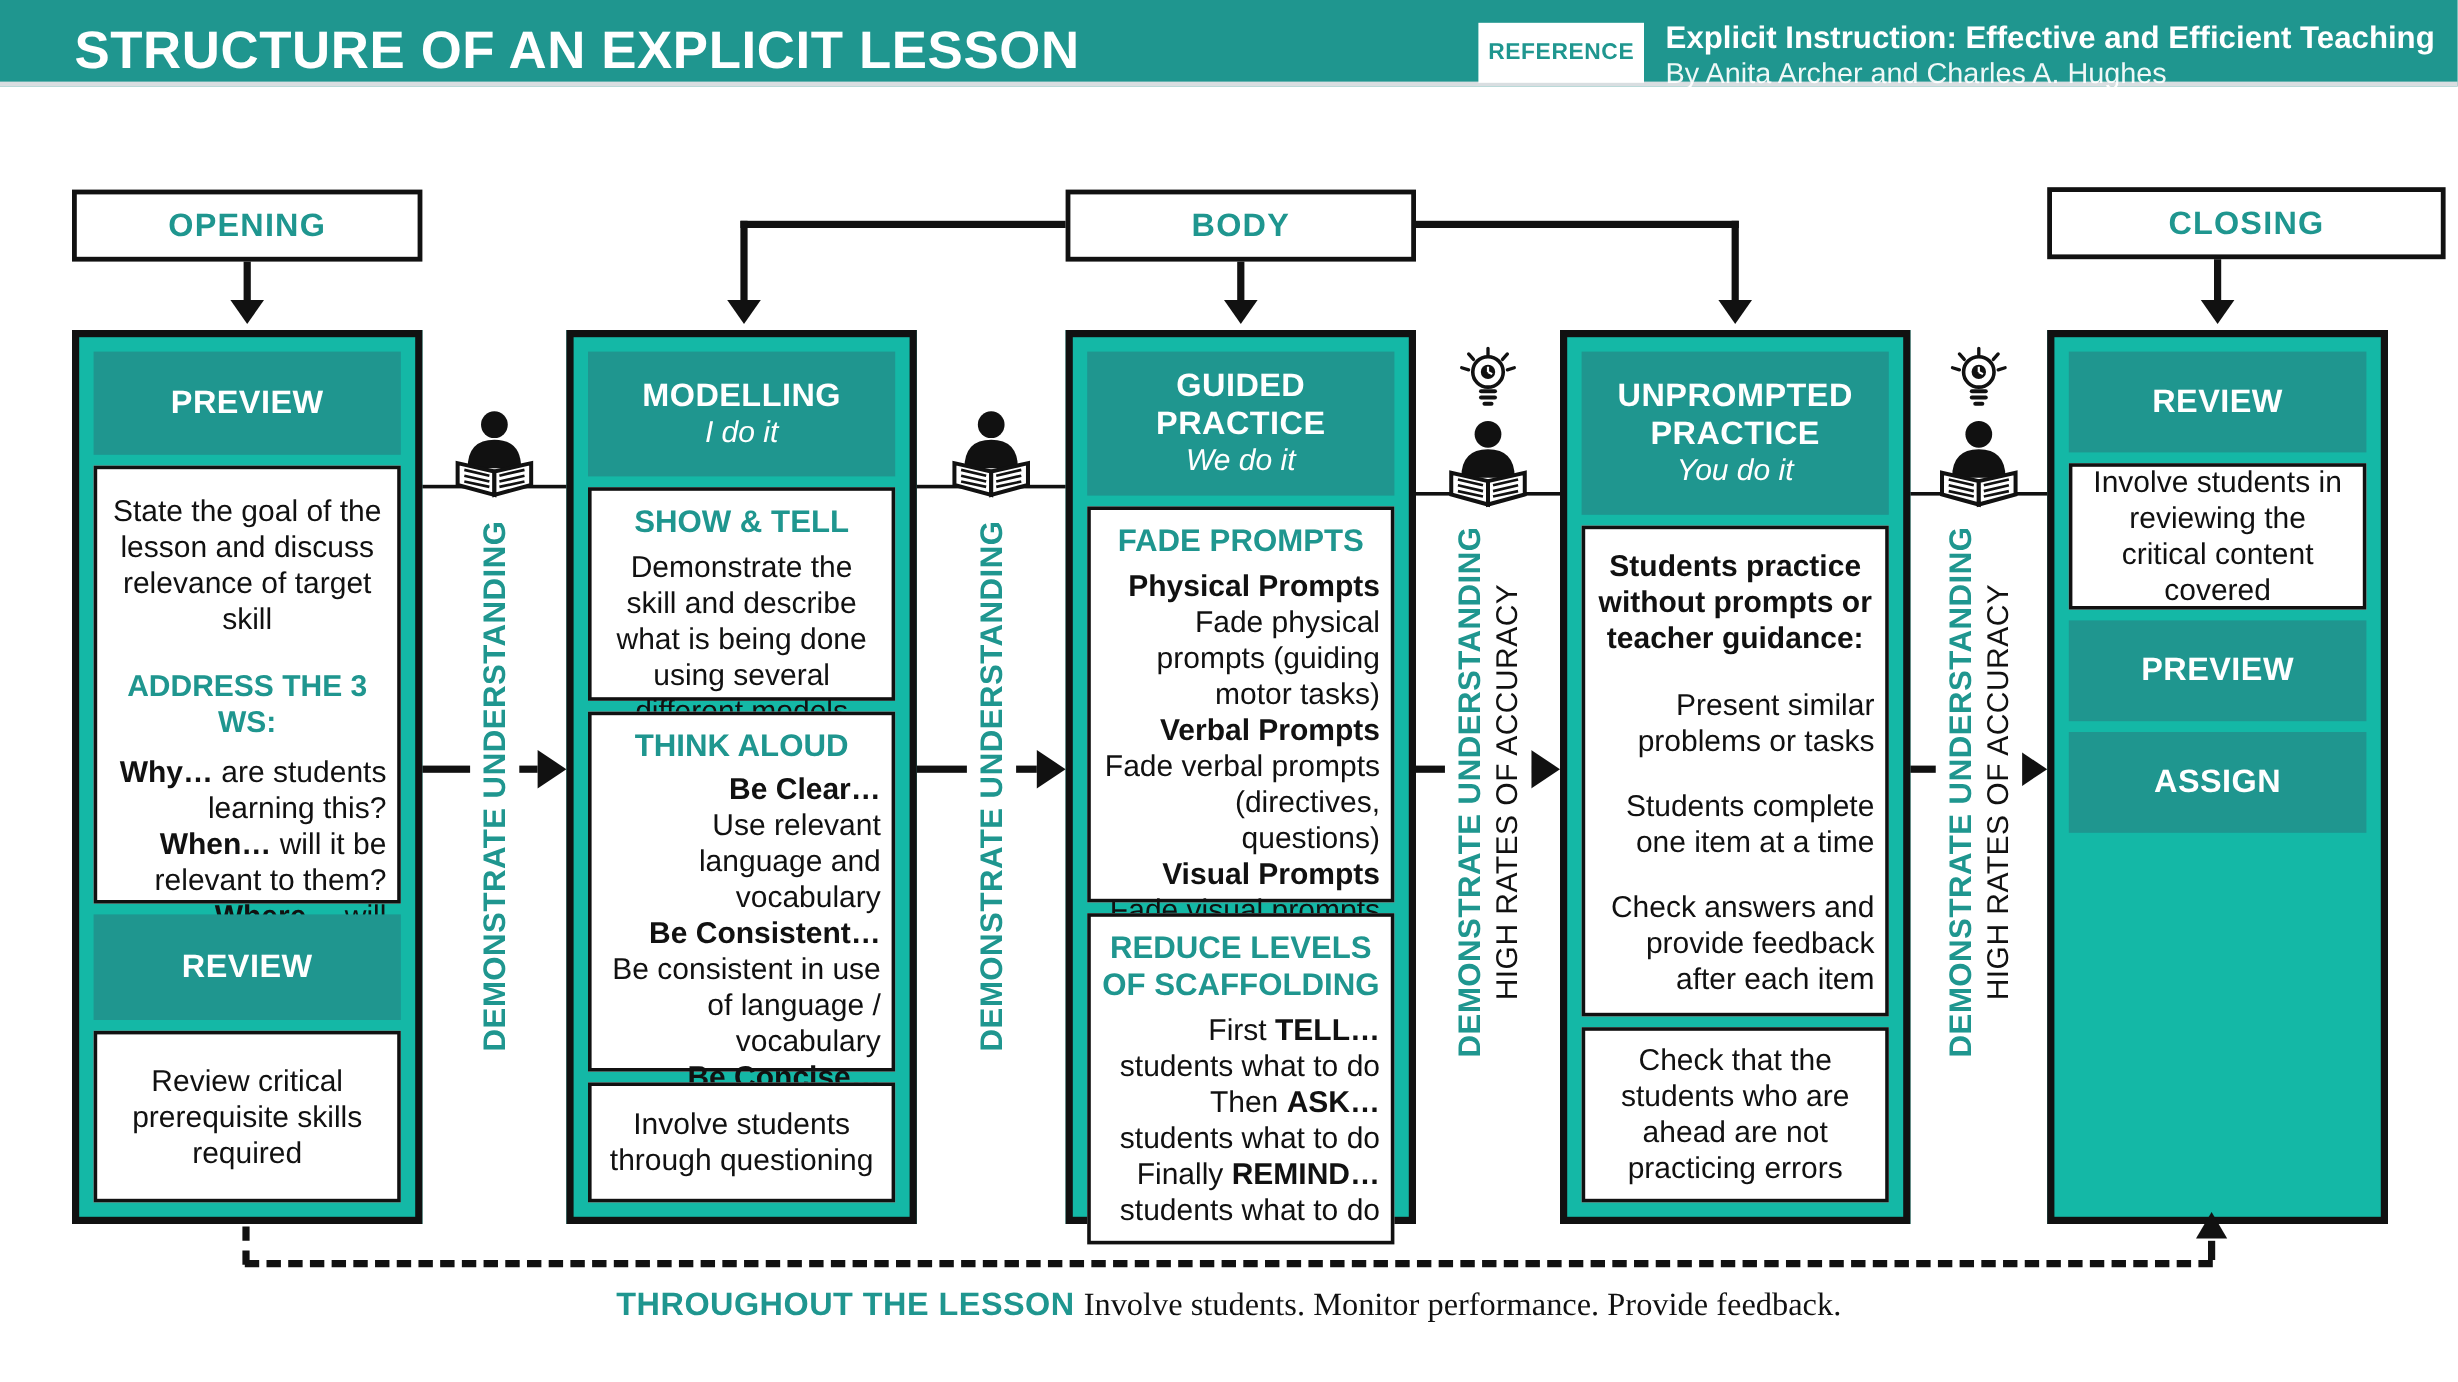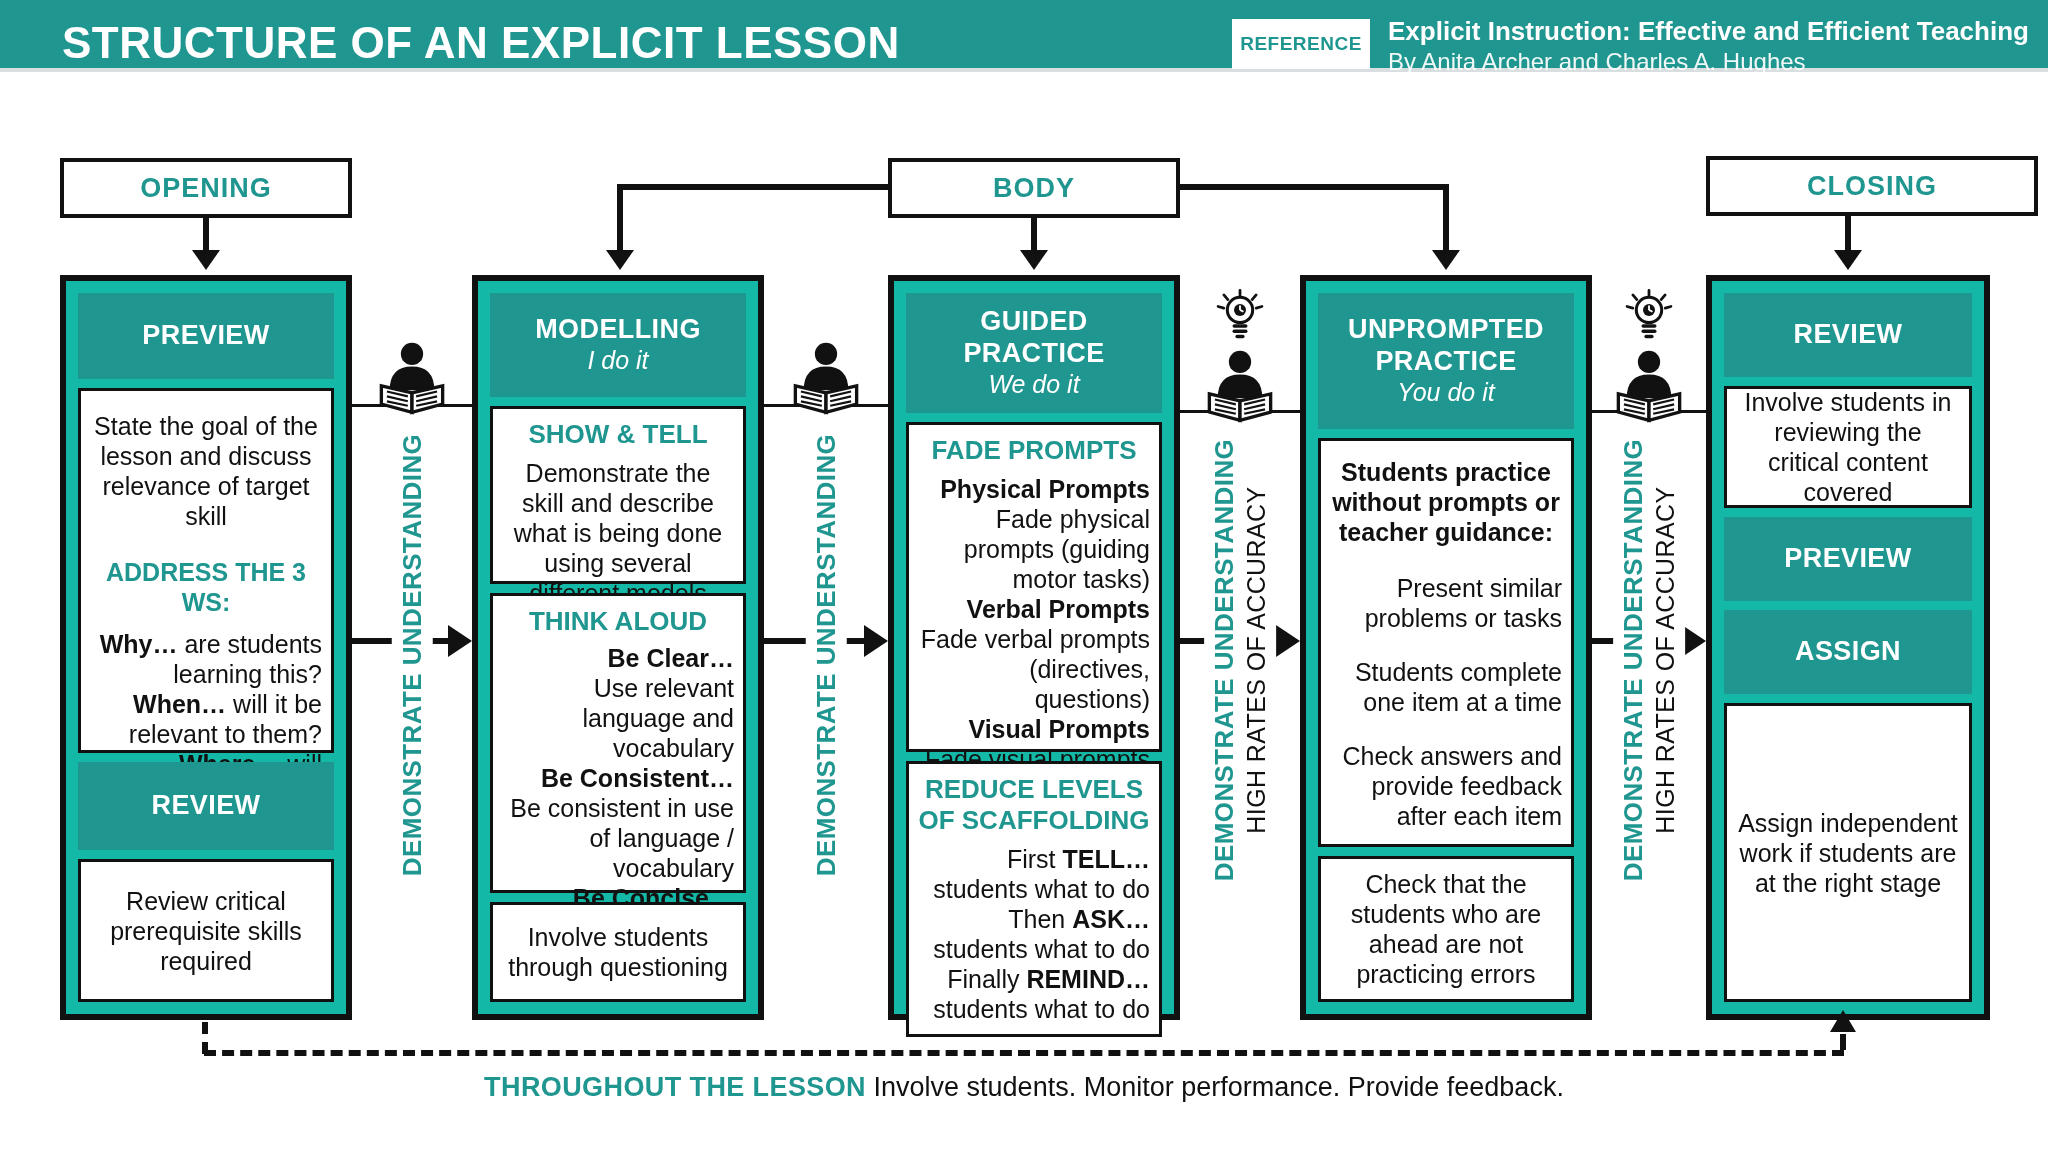--- a/index.html
+++ b/index.html
@@ -51,21 +51,21 @@
     white-space:nowrap; background:#fff; padding:4px 10px; text-align:center; line-height:1.25; }
   .vtext .l1 { display:block; color:var(--teal); font-weight:700; font-size:26px; letter-spacing:.4px; }
   .vtext .l2 { display:block; color:var(--ink); font-size:25px; letter-spacing:.4px; }
   
   .dash-h { position:absolute; border-top:6px dashed var(--ink); }
   .dash-v { position:absolute; border-left:6px dashed var(--ink); }
   .uhead { position:absolute; width:0; height:0;
     border-bottom:22px solid var(--ink); border-left:13px solid transparent; border-right:13px solid transparent; }
   .caption { position:absolute; left:0; top:1072px; width:2048px; text-align:center; font-size:27px; }
   .cap-lead { color:var(--teal); font-weight:700; letter-spacing:.4px; }
-  .cap-text { color:var(--ink); }
+  .cap-text { color:var(--ink);font-family:Liberation Serif, serif; }
   p { margin:0; }
 </style>
 </head>
 <body>
 
 <header class="topbar">
   <div class="main-title">STRUCTURE OF AN EXPLICIT LESSON</div>
   <div class="ref-box">REFERENCE</div>
   <div class="ref-title">Explicit Instruction: Effective and Efficient Teaching</div>
   <div class="ref-author">By Anita Archer and Charles A. Hughes</div>
@@ -175,23 +175,20 @@
     <div class="bar-title">REVIEW</div>
   </div>
   <div class="ibox" style="height:122px">
     <p>Involve students in reviewing the critical content covered</p>
   </div>
   <div class="bar" style="height:84px">
     <div class="bar-title">PREVIEW</div>
   </div>
   <div class="bar" style="height:84px">
     <div class="bar-title">ASSIGN</div>
-  </div>
-  <div class="ibox grow">
-    <p>Assign independent work if students are at the right stage</p>
   </div>
 </section>
 
 <div class="desk" style="left:352px;top:404px;width:120px"></div>
 <svg class="gap-icon" style="left:370px;top:340px" width="84" height="78" viewBox="0 0 60 56">
   <circle cx="30" cy="10" r="8" fill="#111"></circle>
   <path d="M14 36 Q14 19 30 19 Q46 19 46 36 Z" fill="#111"></path>
   <path d="M30 38 L8 33 L8 46 L30 52 Z" fill="#fff" stroke="#111" stroke-width="2.4"></path>
   <path d="M30 38 L52 33 L52 46 L30 52 Z" fill="#fff" stroke="#111" stroke-width="2.4"></path>
   <path d="M12 37 L27 40.5 M12 40.5 L27 44 M12 44 L27 47.2" stroke="#111" stroke-width="1.6" fill="none"></path>

